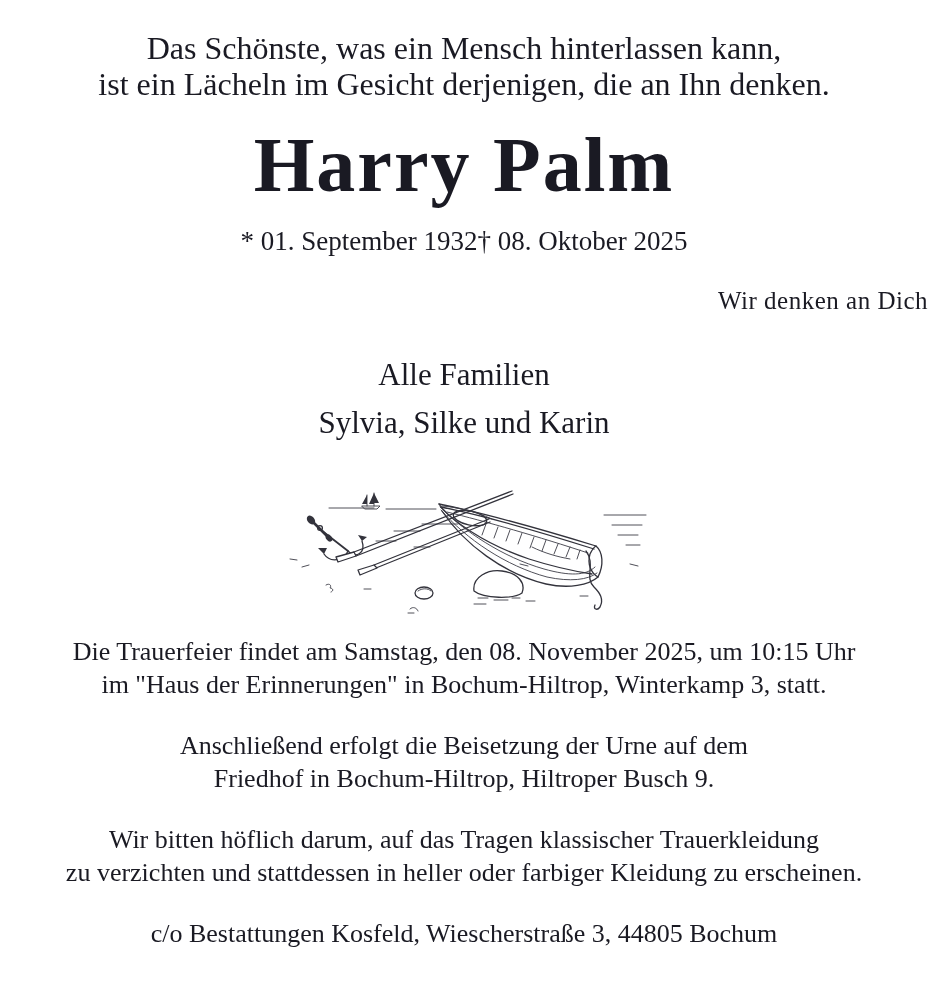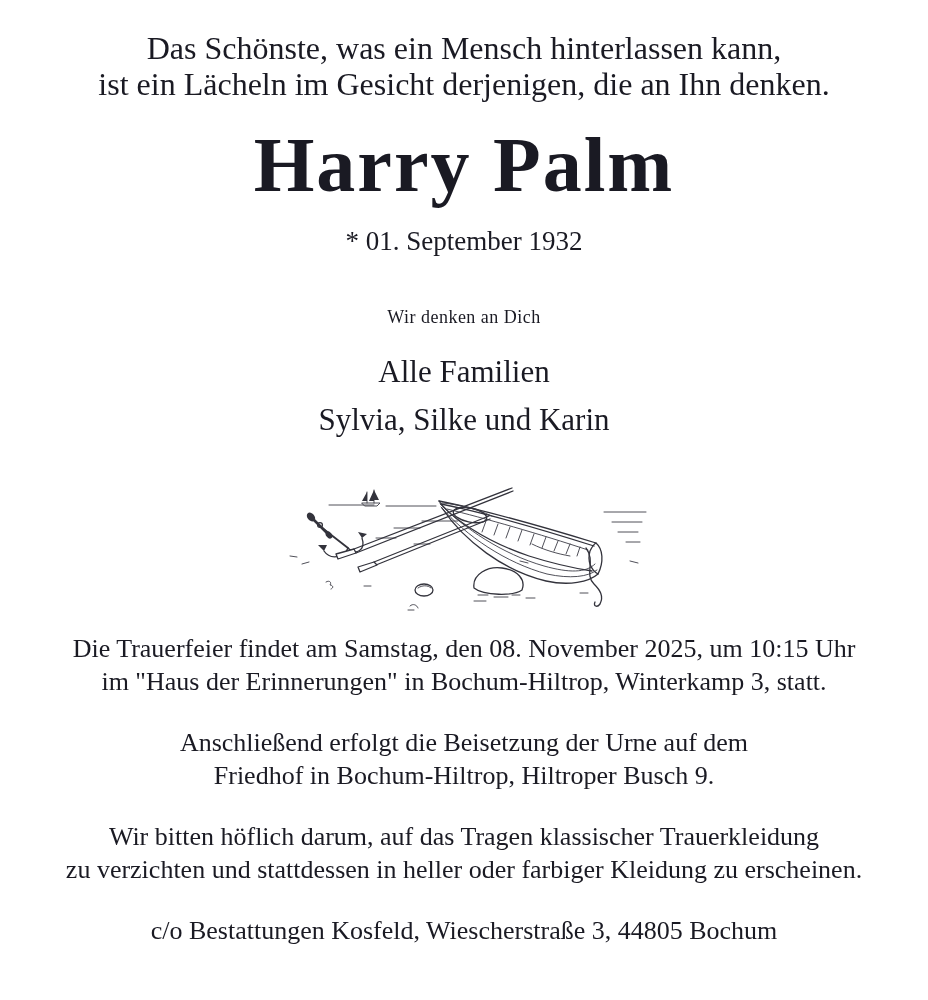--- a/index.html
+++ b/index.html
@@ -31,26 +31,27 @@
     letter-spacing: 2px;
     font-weight: bold;
   }
   .dates {
     margin-top: 22px;
     font-size: 27px;
     display: flex;
     justify-content: center;
   }
   .remembrance {
-    margin-top: 50px;
-    font-size: 18px;
+    margin-top: 30px;
+    font-size: 25px;
     letter-spacing: 0.5px;
+    text-align: right;
   }
   .family {
-    margin-top: 20px;
+    margin-top: 36px;
     font-size: 31px;
     line-height: 48px;
   }
   .illustration-wrap {
     margin-top: 22px;
     height: 150px;
   }
   .illustration-wrap svg {
     display: block;
     margin: 0 auto;
@@ -94,20 +95,21 @@
 
   <div class="epigraph">
     <div>Das Schönste, was ein Mensch hinterlassen kann,</div>
     <div>ist ein Lächeln im Gesicht derjenigen, die an Ihn denken.</div>
   </div>
 
   <div class="deceased-name">Harry Palm</div>
 
   <div class="dates">
     <span>* 01. September 1932</span>
+    <span>† 08. Oktober 2025</span>
   </div>
 
   <div class="remembrance">Wir denken an Dich</div>
 
   <div class="family">
     <div>Alle Familien</div>
     <div>Sylvia, Silke und Karin</div>
   </div>
 
   <div class="illustration-wrap">

